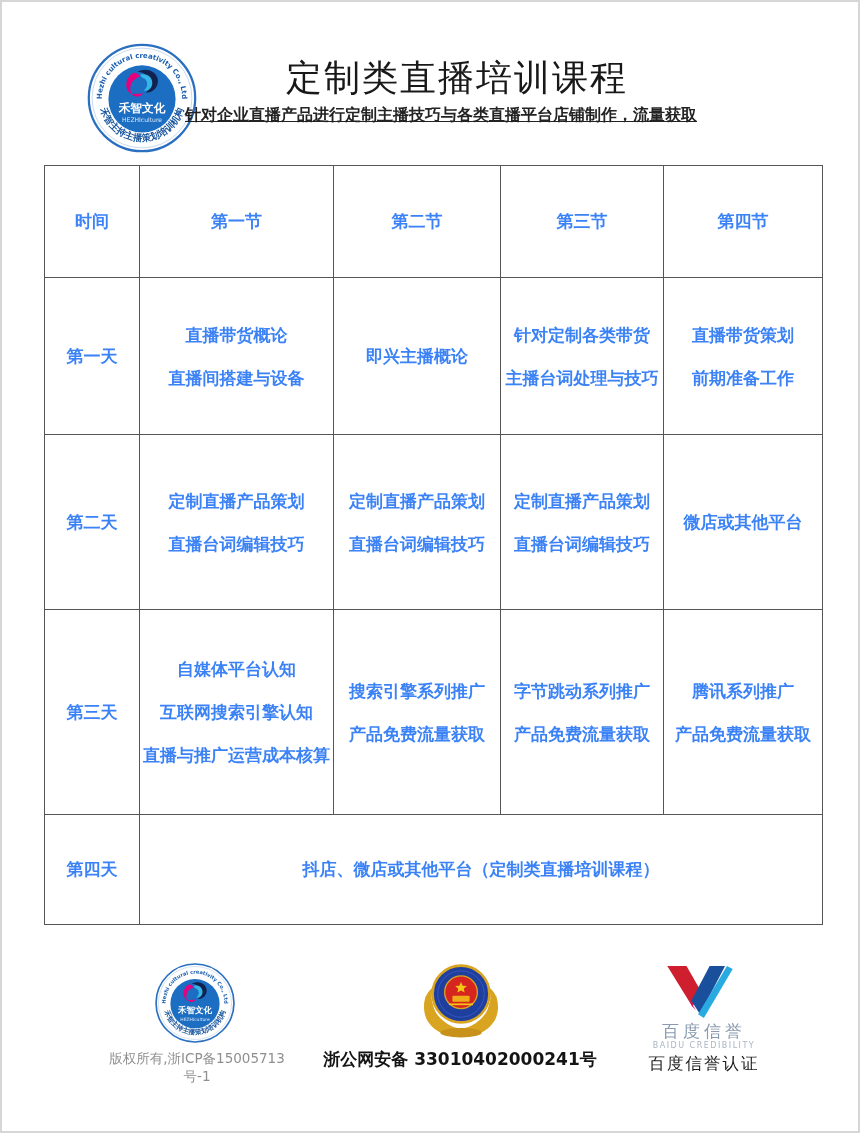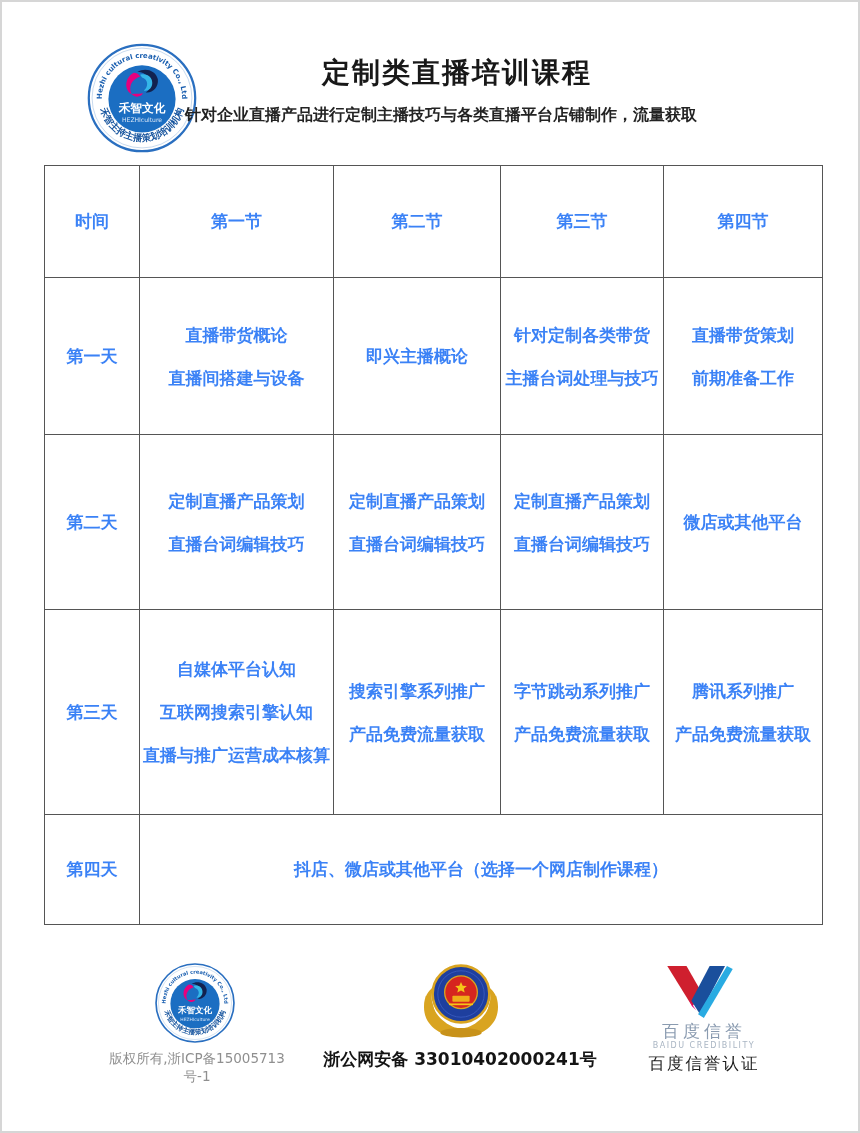--- a/index.html
+++ b/index.html
@@ -21,33 +21,34 @@
   .hezhi-logo-large {
     position: absolute;
     left: 84px; top: 40px;
     width: 112px; height: 112px;
   }
   .page-title {
     position: absolute;
     left: 0; right: 0; top: 52px;
     padding-left: 54px;
     text-align: center;
-    font-size: 28px;
-    font-weight: bold;
+    font-size: 36px;
+    font-weight: normal;
     letter-spacing: 2px;
     color: #181818;
   }
   .page-subtitle {
     position: absolute;
     left: 0; right: 0; top: 103px;
     padding-left: 22px;
     text-align: center;
     font-size: 16px;
     font-weight: bold;
     color: #232323;
+    text-decoration: underline;
   }
 
   
   table.schedule {
     position: absolute;
     left: 42px; top: 163px;
     width: 778px;
     border-collapse: collapse;
     table-layout: fixed;
   }
@@ -285,21 +286,21 @@
         <td>
           <div class="cell-lines">
             <div class="cell-line">腾讯系列推广</div>
             <div class="cell-line">产品免费流量获取</div>
           </div>
         </td>
       </tr>
 
       <tr style="height:110px">
         <td>第四天</td>
-        <td class="merged-cell" colspan="4">抖店、微店或其他平台（选择一个网店制作课程）</td>
+        <td class="merged-cell" colspan="4">抖店、微店或其他平台（定制类直播培训课程）</td>
       </tr>
     </tbody>
   </table>
 
   <svg class="hezhi-logo-small">
     <use href="#hezhi-logo"></use>
   </svg>
   <div class="copyright-text">版权所有,浙ICP备15005713号-1</div>
 
   <svg class="police-badge">

